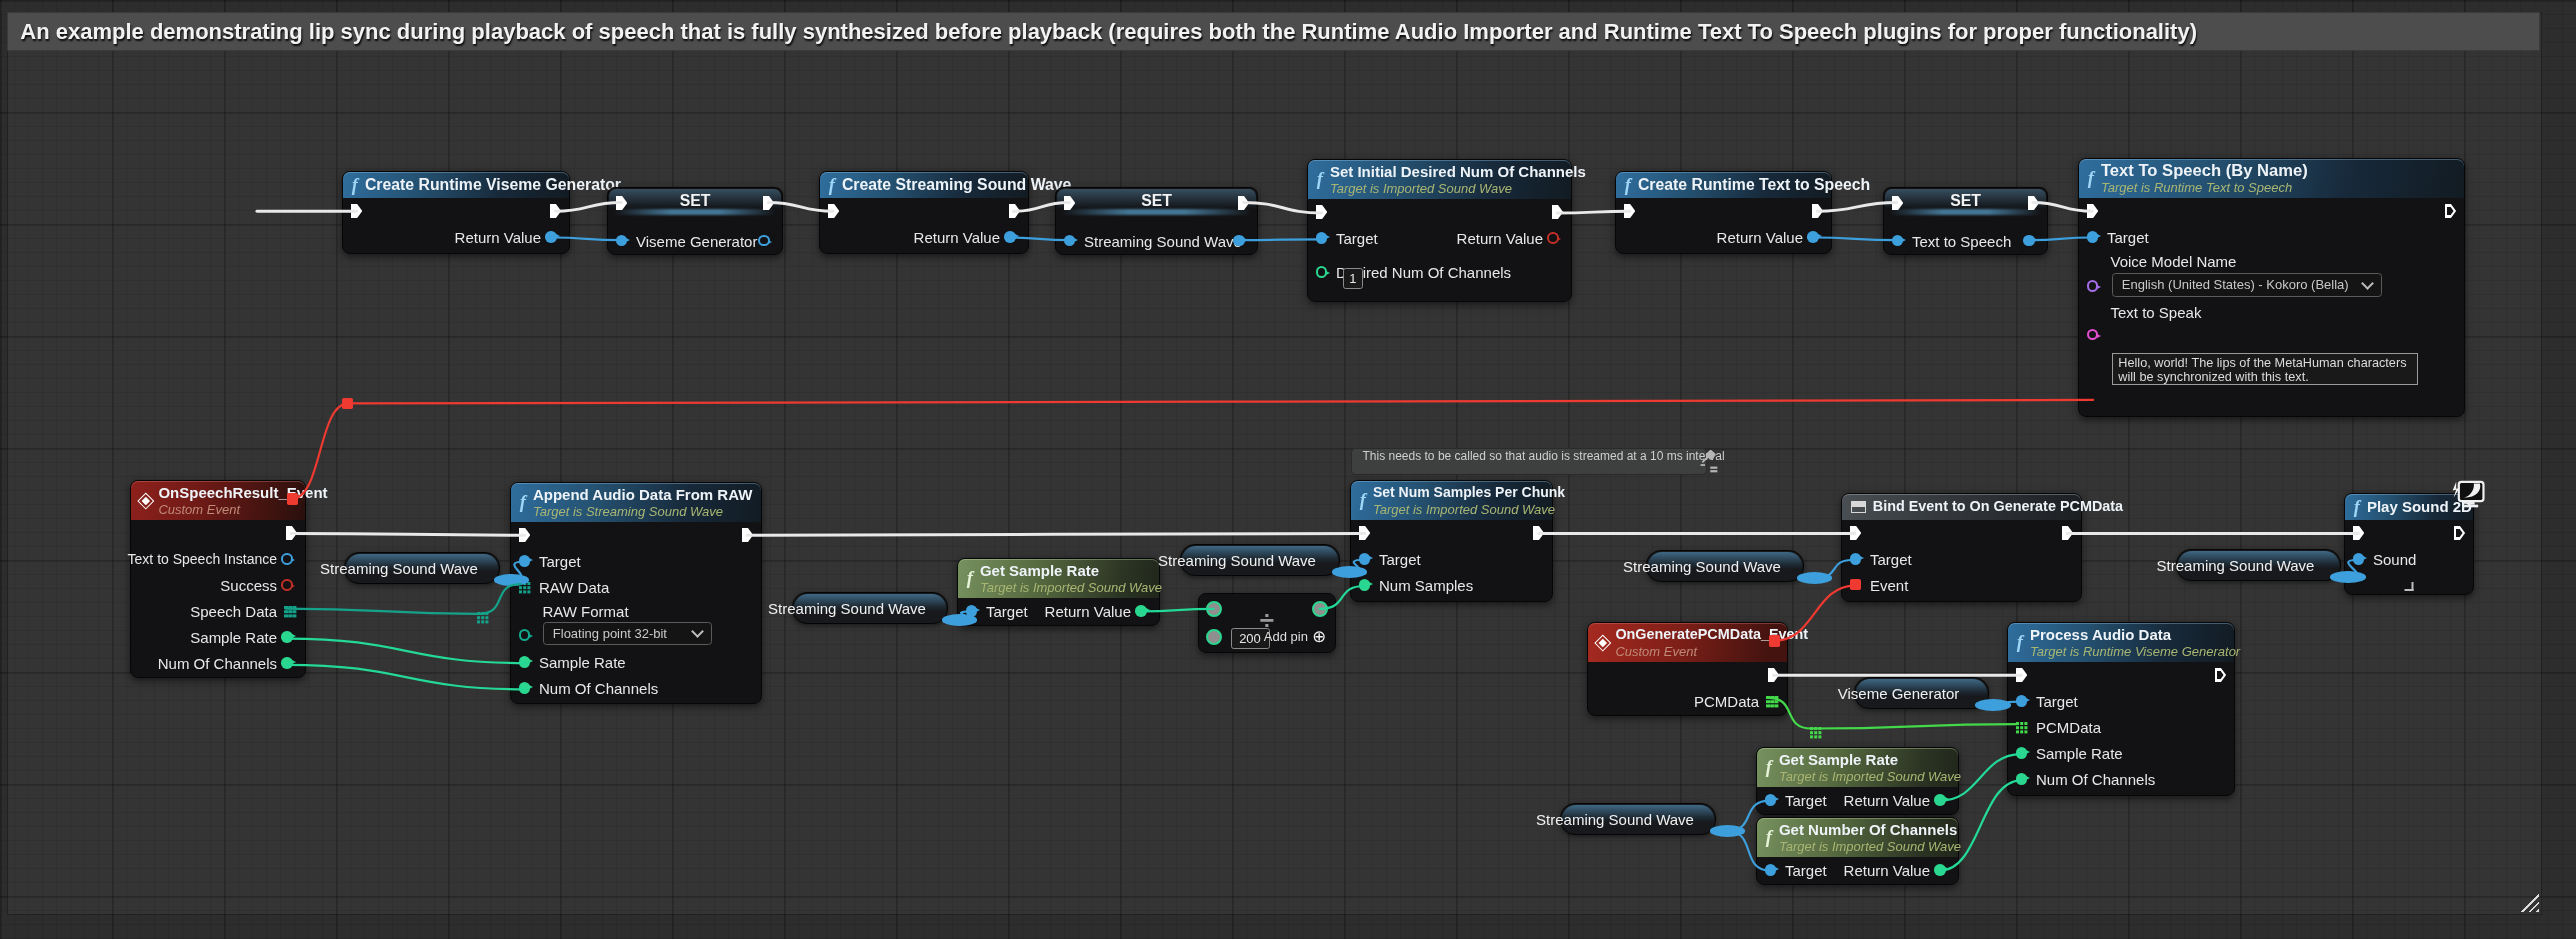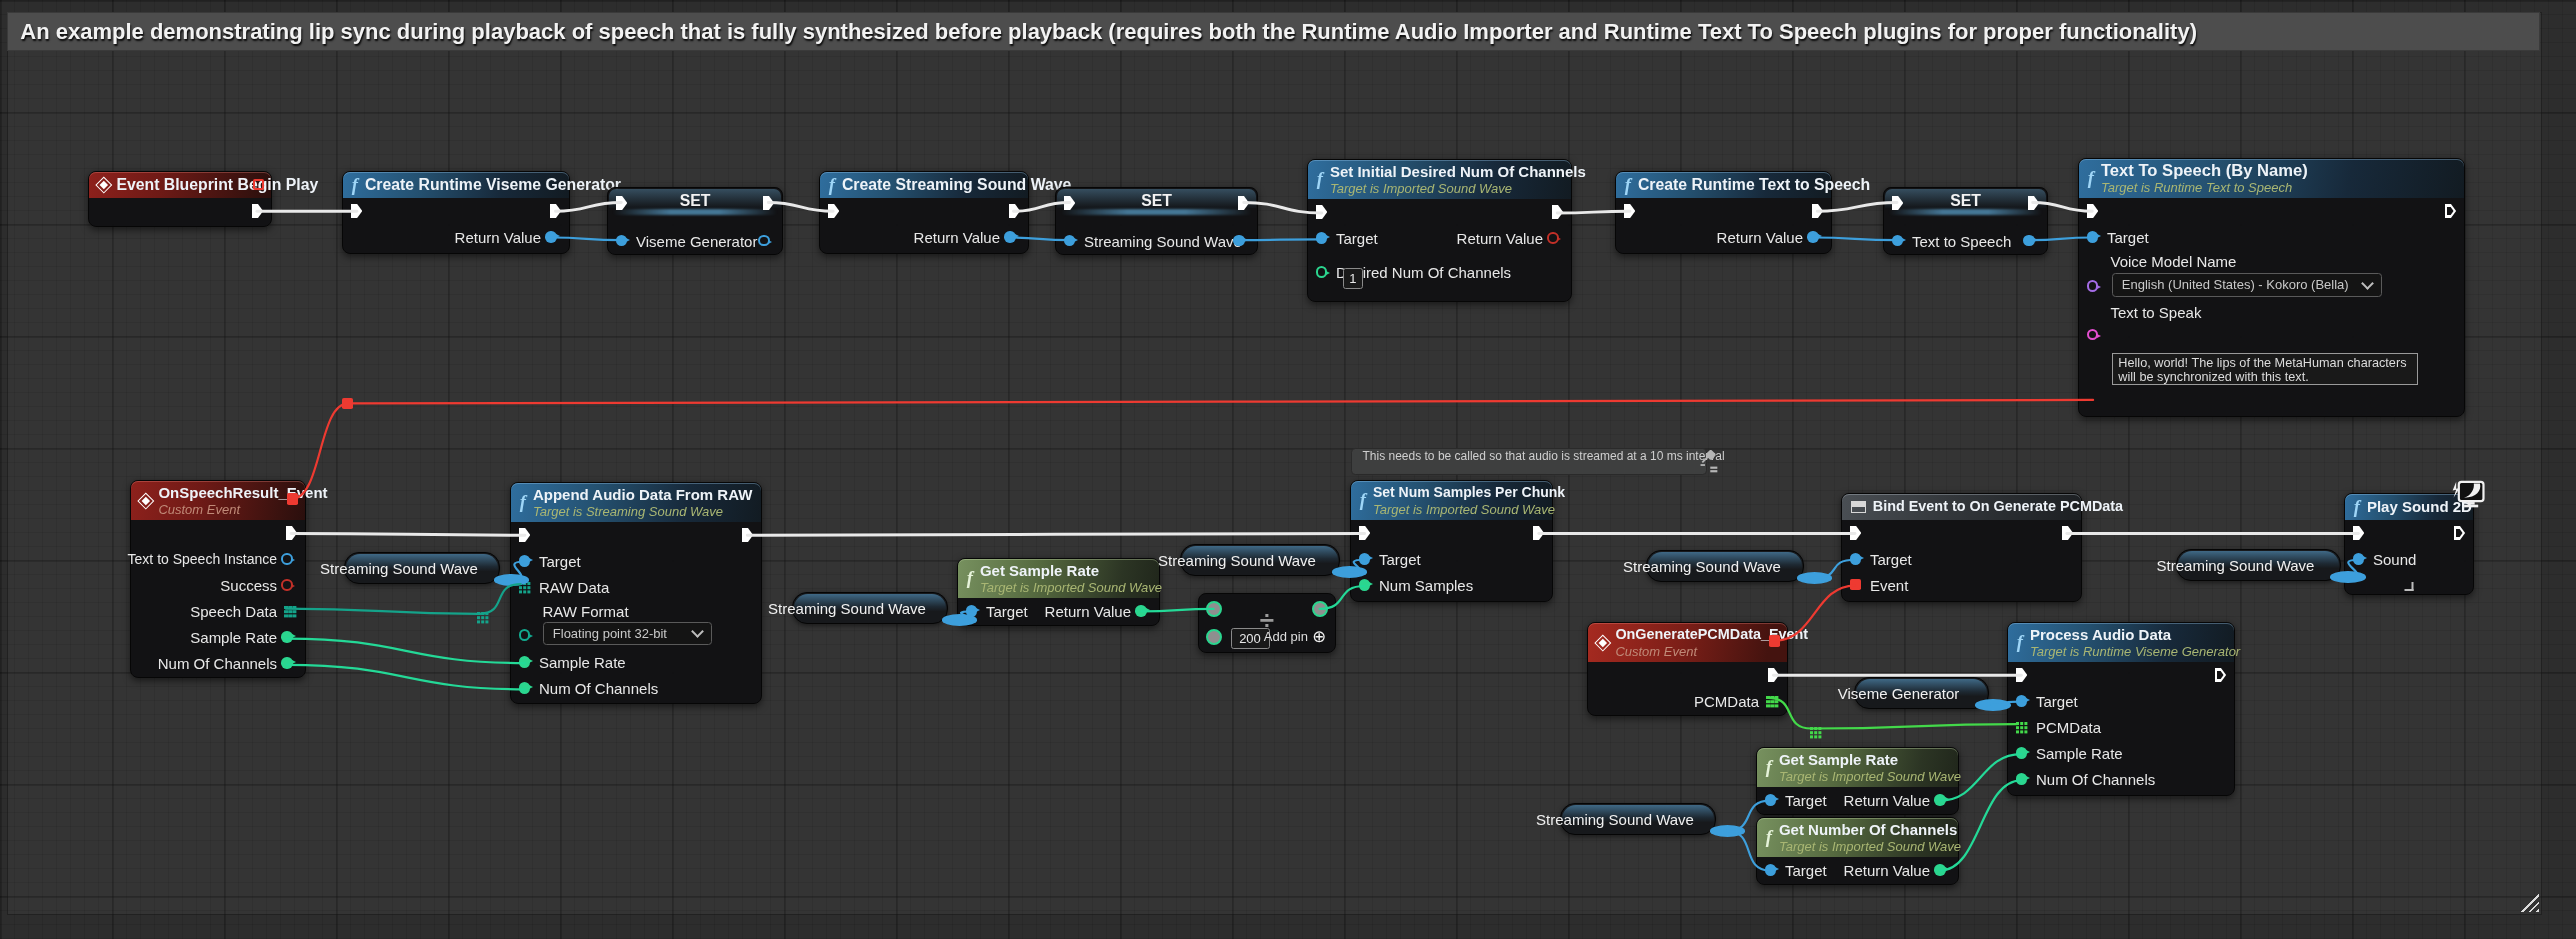--- a/index.html
+++ b/index.html
@@ -141,32 +141,20 @@
       <path d="M 327.5 729 C 463.5 729, 463.5 757, 599.5 757" fill="none" stroke="#24d997" stroke-width="2.5" stroke-linecap="round"></path>
       <path d="M 327.5 759 C 463.5 759, 463.5 787, 599.5 787" fill="none" stroke="#24d997" stroke-width="2.5" stroke-linecap="round"></path>
       <path d="M 1303.5 698 C 1344.75 698, 1344.75 695, 1386 695" fill="none" stroke="#24d997" stroke-width="2.5" stroke-linecap="round"></path>
       <path d="M 1507 695 C 1541 695, 1524.5 669, 1558.5 669" fill="none" stroke="#24d997" stroke-width="2.5" stroke-linecap="round"></path>
       <path d="M 2019.25 796.75 C 2053.25 796.75, 2034.75 831.75, 2068.75 831.75" fill="none" stroke="#43d94a" stroke-width="2.5" stroke-linecap="round"></path>
       <path d="M 2068.75 831.75 C 2186.25 831.75, 2186.25 826.75, 2303.75 826.75" fill="none" stroke="#43d94a" stroke-width="2.5" stroke-linecap="round"></path>
       <path d="M 2215.5 914 C 2262 914, 2262 861, 2308.5 861" fill="none" stroke="#24d997" stroke-width="2.5" stroke-linecap="round"></path>
       <path d="M 2215.5 994 C 2262 994, 2262 891, 2308.5 891" fill="none" stroke="#24d997" stroke-width="2.5" stroke-linecap="round"></path>
     </svg>
 
-  <div class="node" style="left:88px;top:171px;width:182px;height:54px">
-    <div class="hdr hdr1 hr">
-        <span class="dia"></span>
-      <div class="sub">
-          <div class="tt" style="font-size:15.8px">Event Blueprint Begin Play</div>
-        </div>
-      <span class="psq hollow" style="--c:#ee3a31;right:7px;top:7px"></span>
-      </div>
-    <div class="prow">
-        <span class="pexec r"></span>
-      </div>
-  </div>
 
   <div class="node" style="left:342px;top:171px;width:226px;height:81px">
     <div class="hdr hdr1 hb">
         <span class="fic">f</span>
       <div class="sub">
           <div class="tt" style="font-size:15.8px">Create Runtime Viseme Generator</div>
         </div>
       </div>
     <div class="prow">
         <span class="pexec l"></span>

